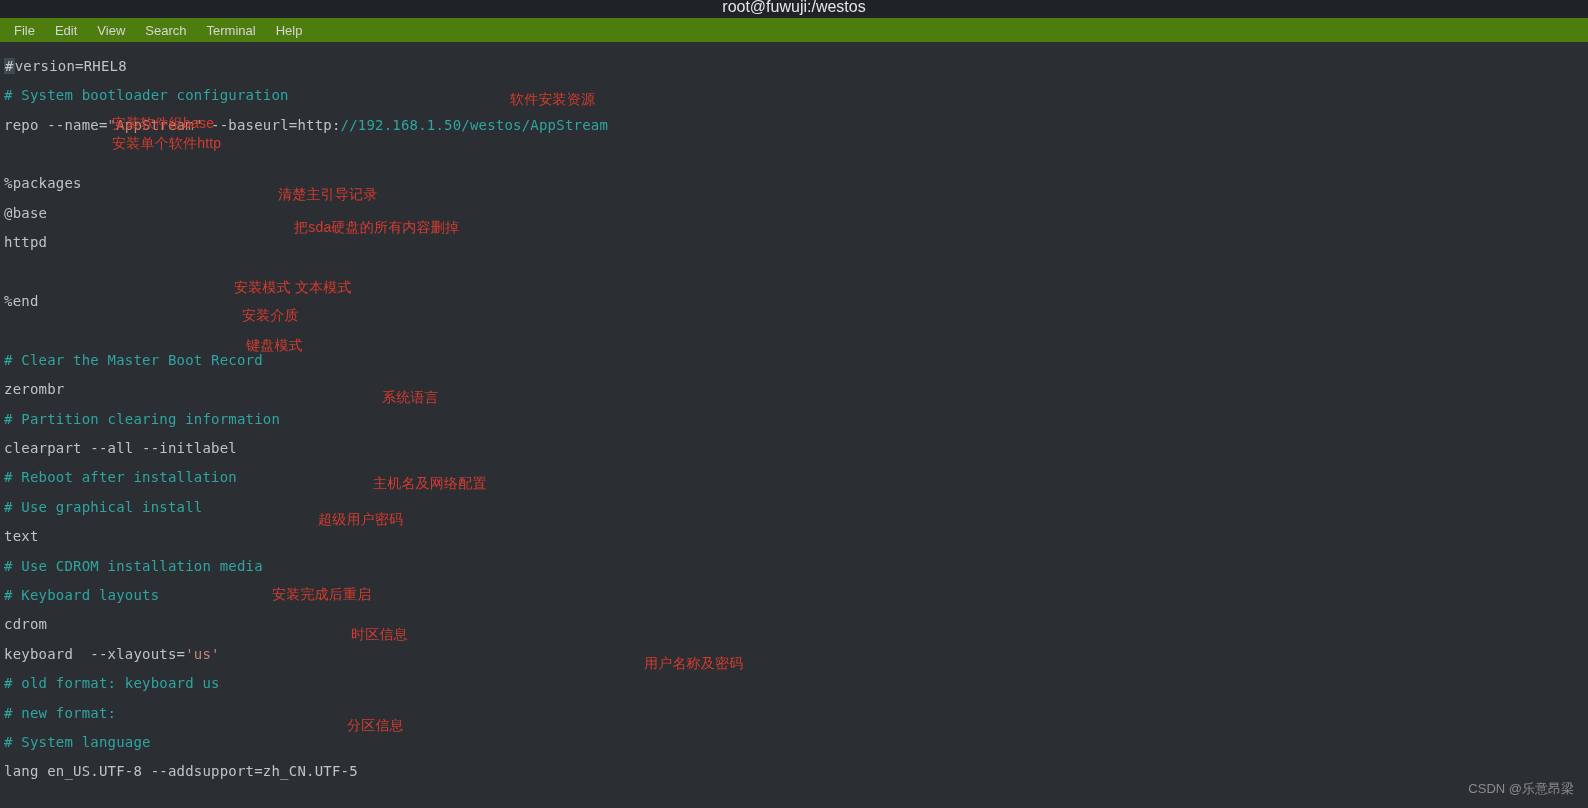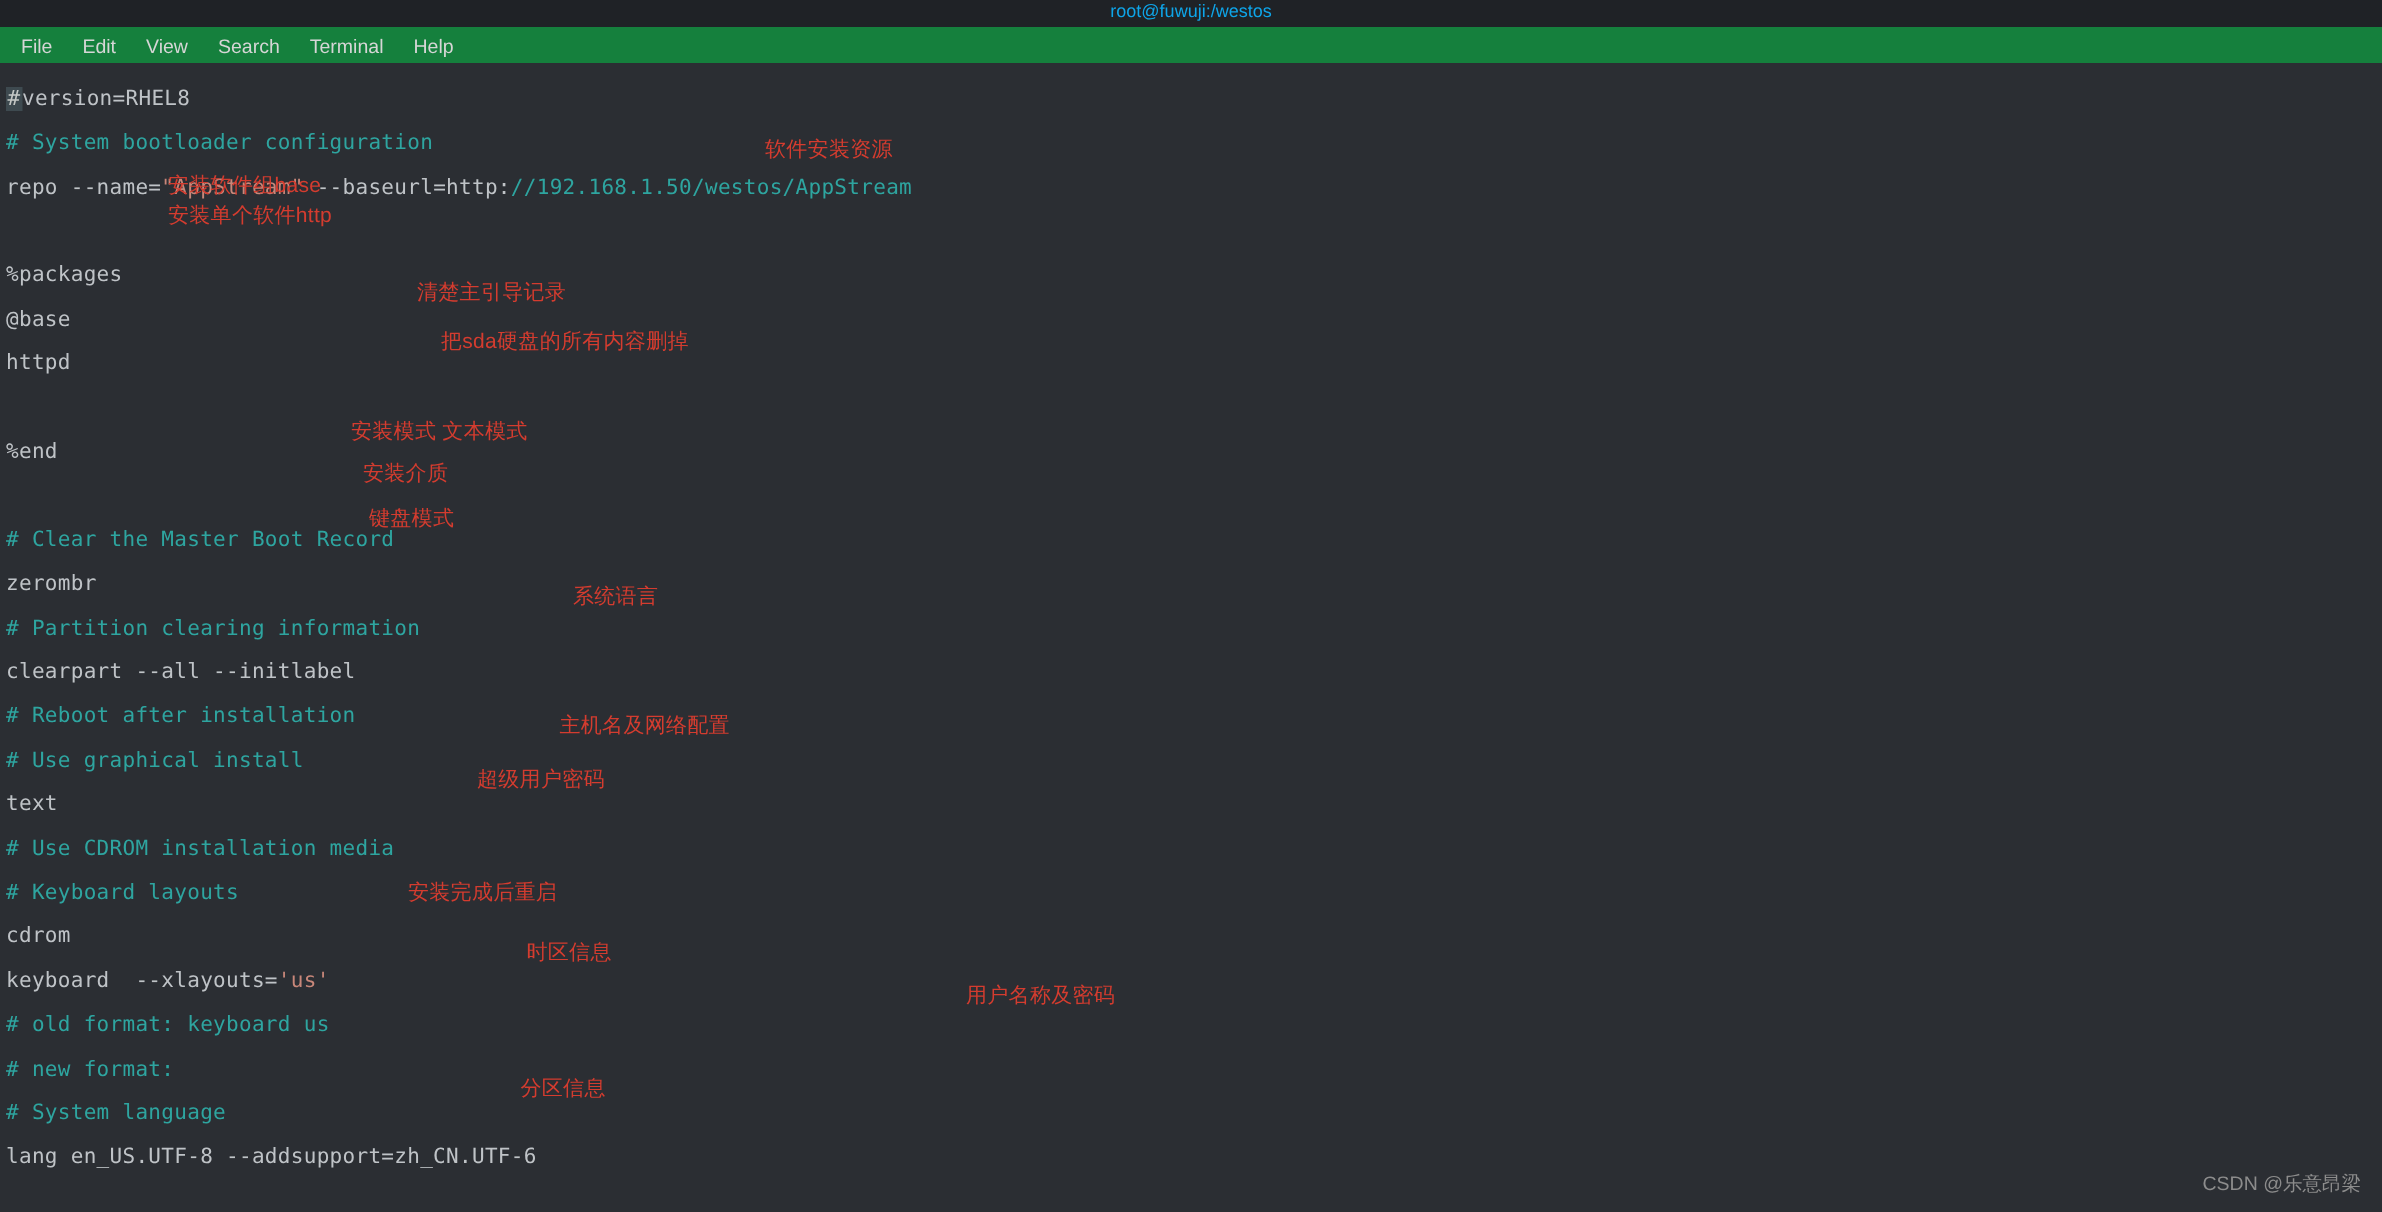--- a/index.html
+++ b/index.html
@@ -10,27 +10,27 @@
     color: #c5c8c6;
     width: 1588px;
     height: 808px;
     overflow: hidden;
     position: relative;
   }
   .titlebar {
     background: #1f2226;
     height: 18px;
     text-align: center;
-    color: #0ea5e9;
-    font-size: 12px;
+    color: #e5e5e5;
+    font-size: 16px;
     font-family: sans-serif;
     line-height: 14px;
   }
   .menubar {
-    background: #15803d;
+    background: #4d7c0f;
     height: 24px;
     display: flex;
     align-items: center;
     font-family: sans-serif;
     font-size: 13px;
     color: #d6d6d6;
     padding: 0 4px;
   }
   .menubar .menu-item {
     padding: 3px 10px;
@@ -98,21 +98,21 @@
 <span class="line comment"># Reboot after installation</span>
 <span class="line comment"># Use graphical install</span>
 <span class="line normal">text</span>
 <span class="line comment"># Use CDROM installation media</span>
 <span class="line comment"># Keyboard layouts</span>
 <span class="line normal">cdrom</span>
 <span class="line"><span class="normal">keyboard  --xlayouts=</span><span class="string">'us'</span></span>
 <span class="line comment"># old format: keyboard us</span>
 <span class="line comment"># new format:</span>
 <span class="line comment"># System language</span>
-<span class="line normal">lang en_US.UTF-8 --addsupport=zh_CN.UTF-6</span>
+<span class="line normal">lang en_US.UTF-8 --addsupport=zh_CN.UTF-5</span>
 <span class="line"></span>
 
 
 
 
 
 
 
 
 

